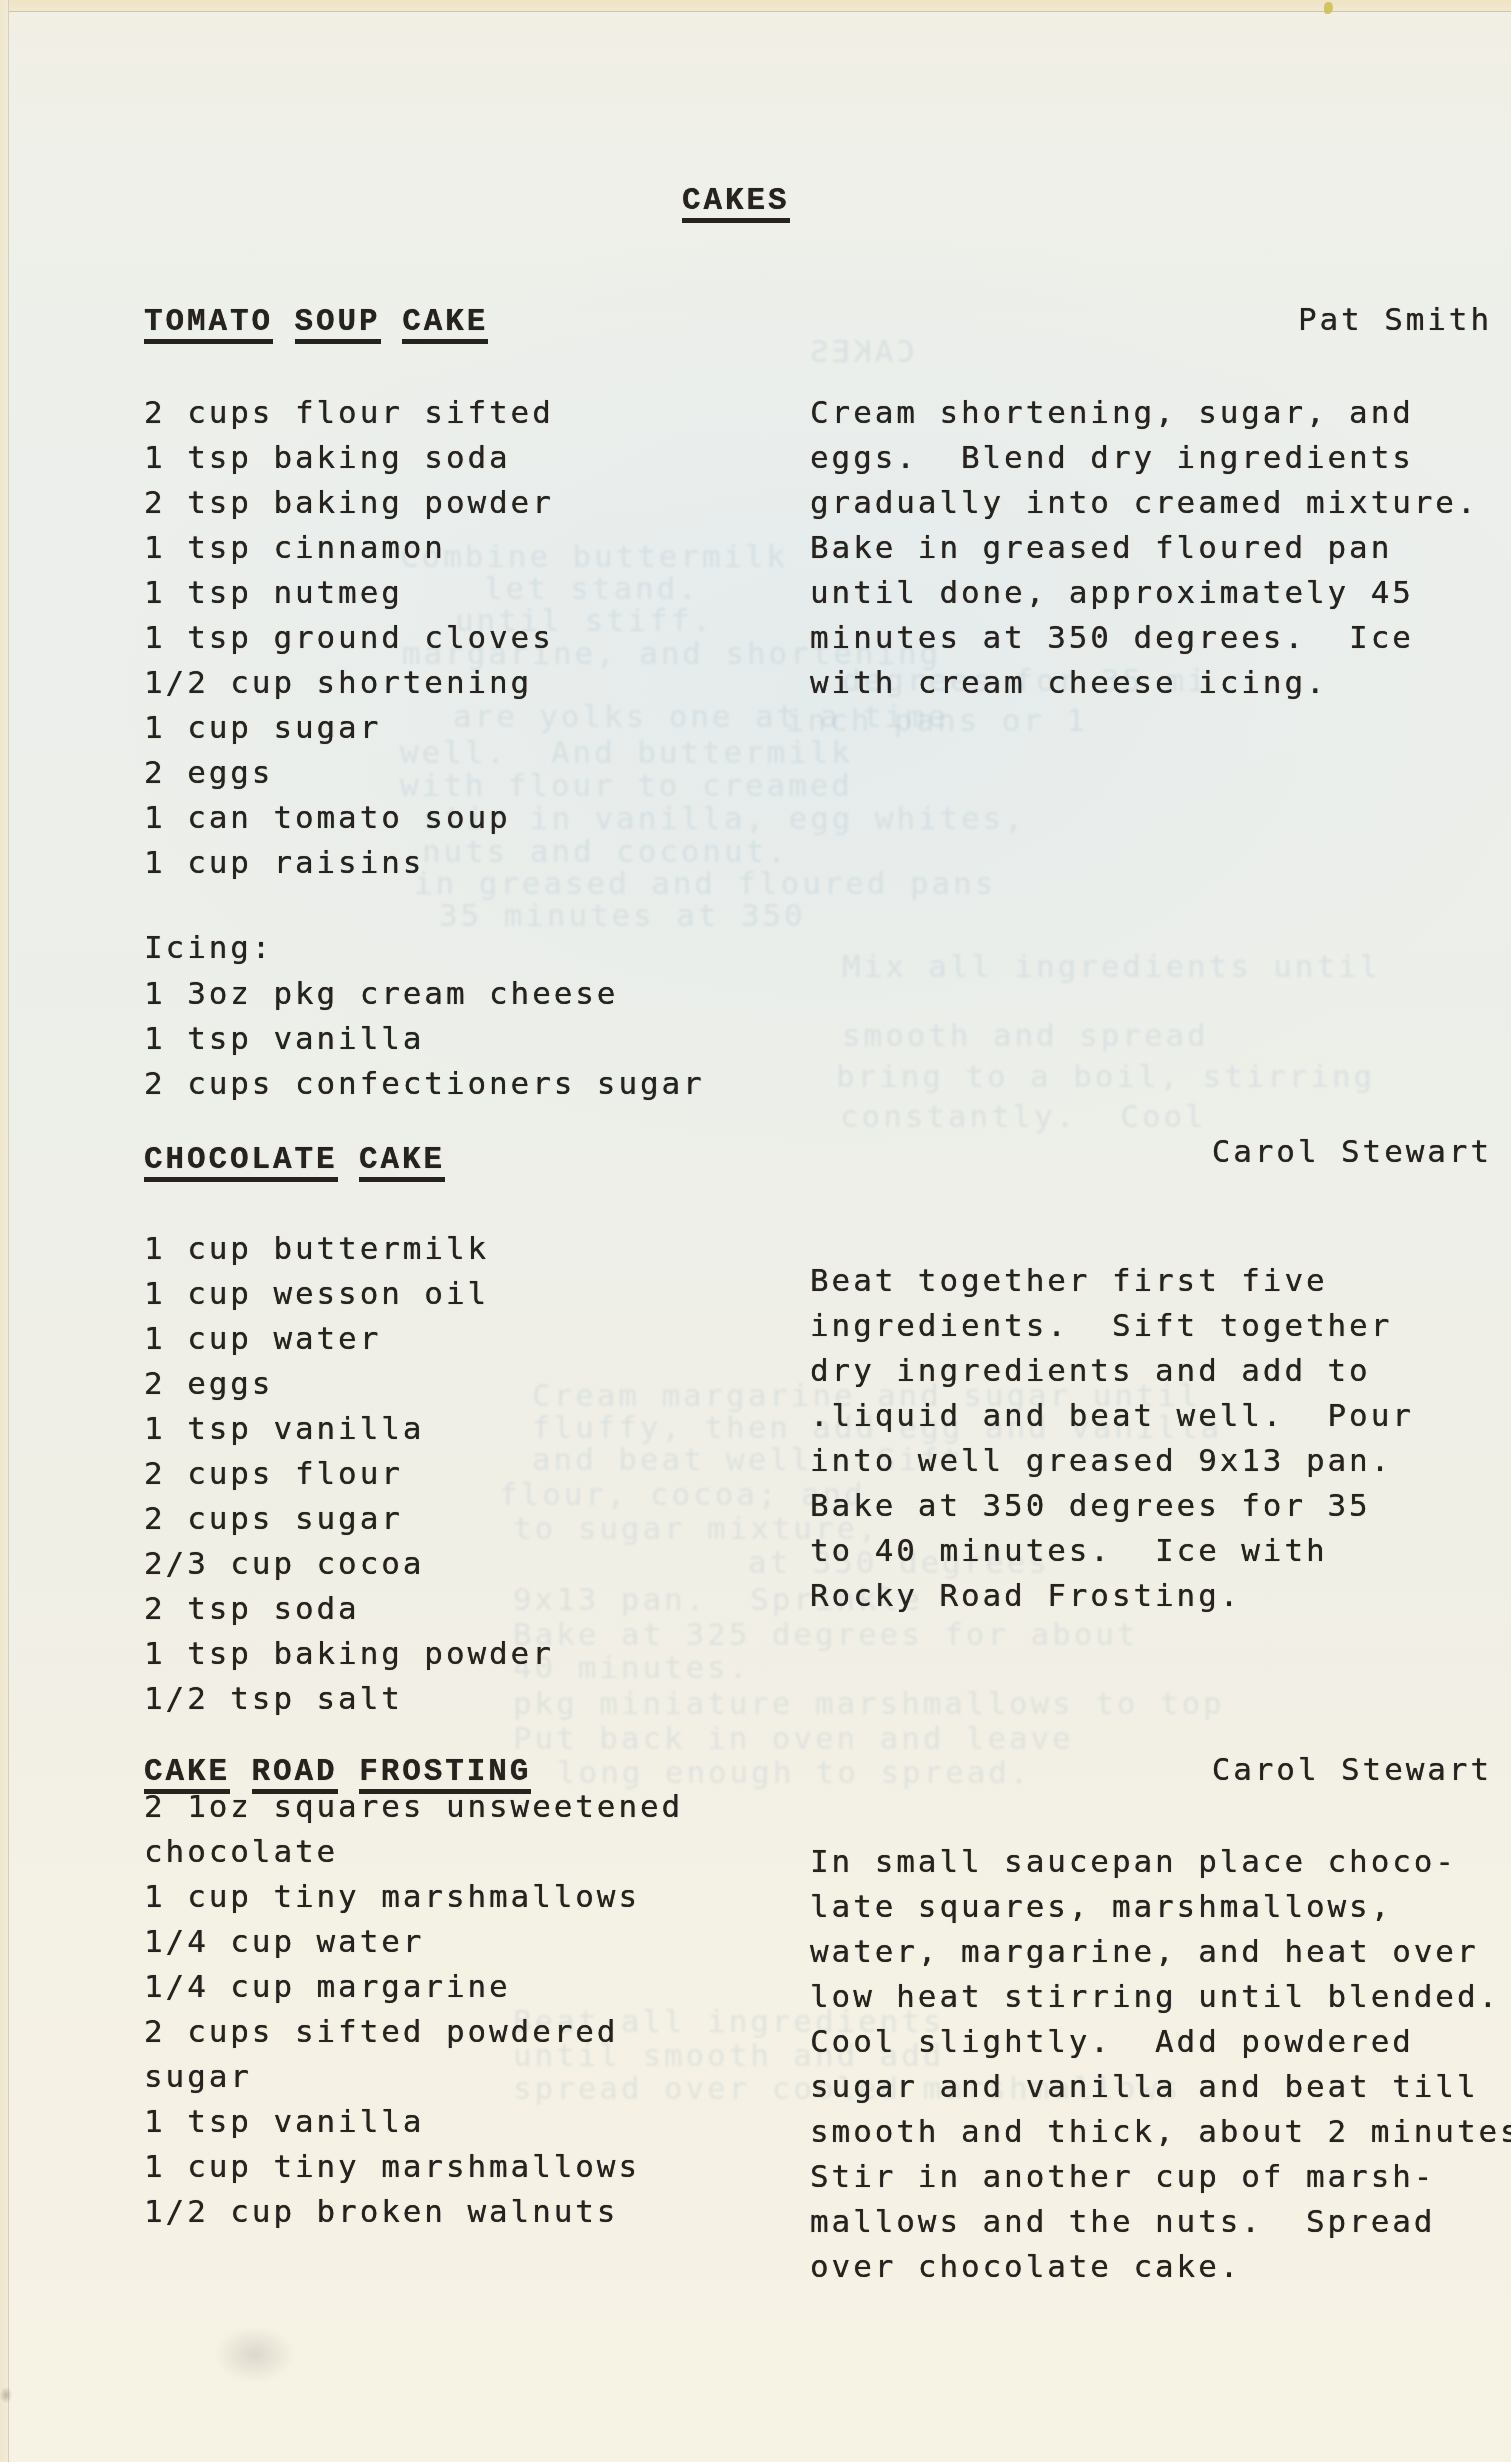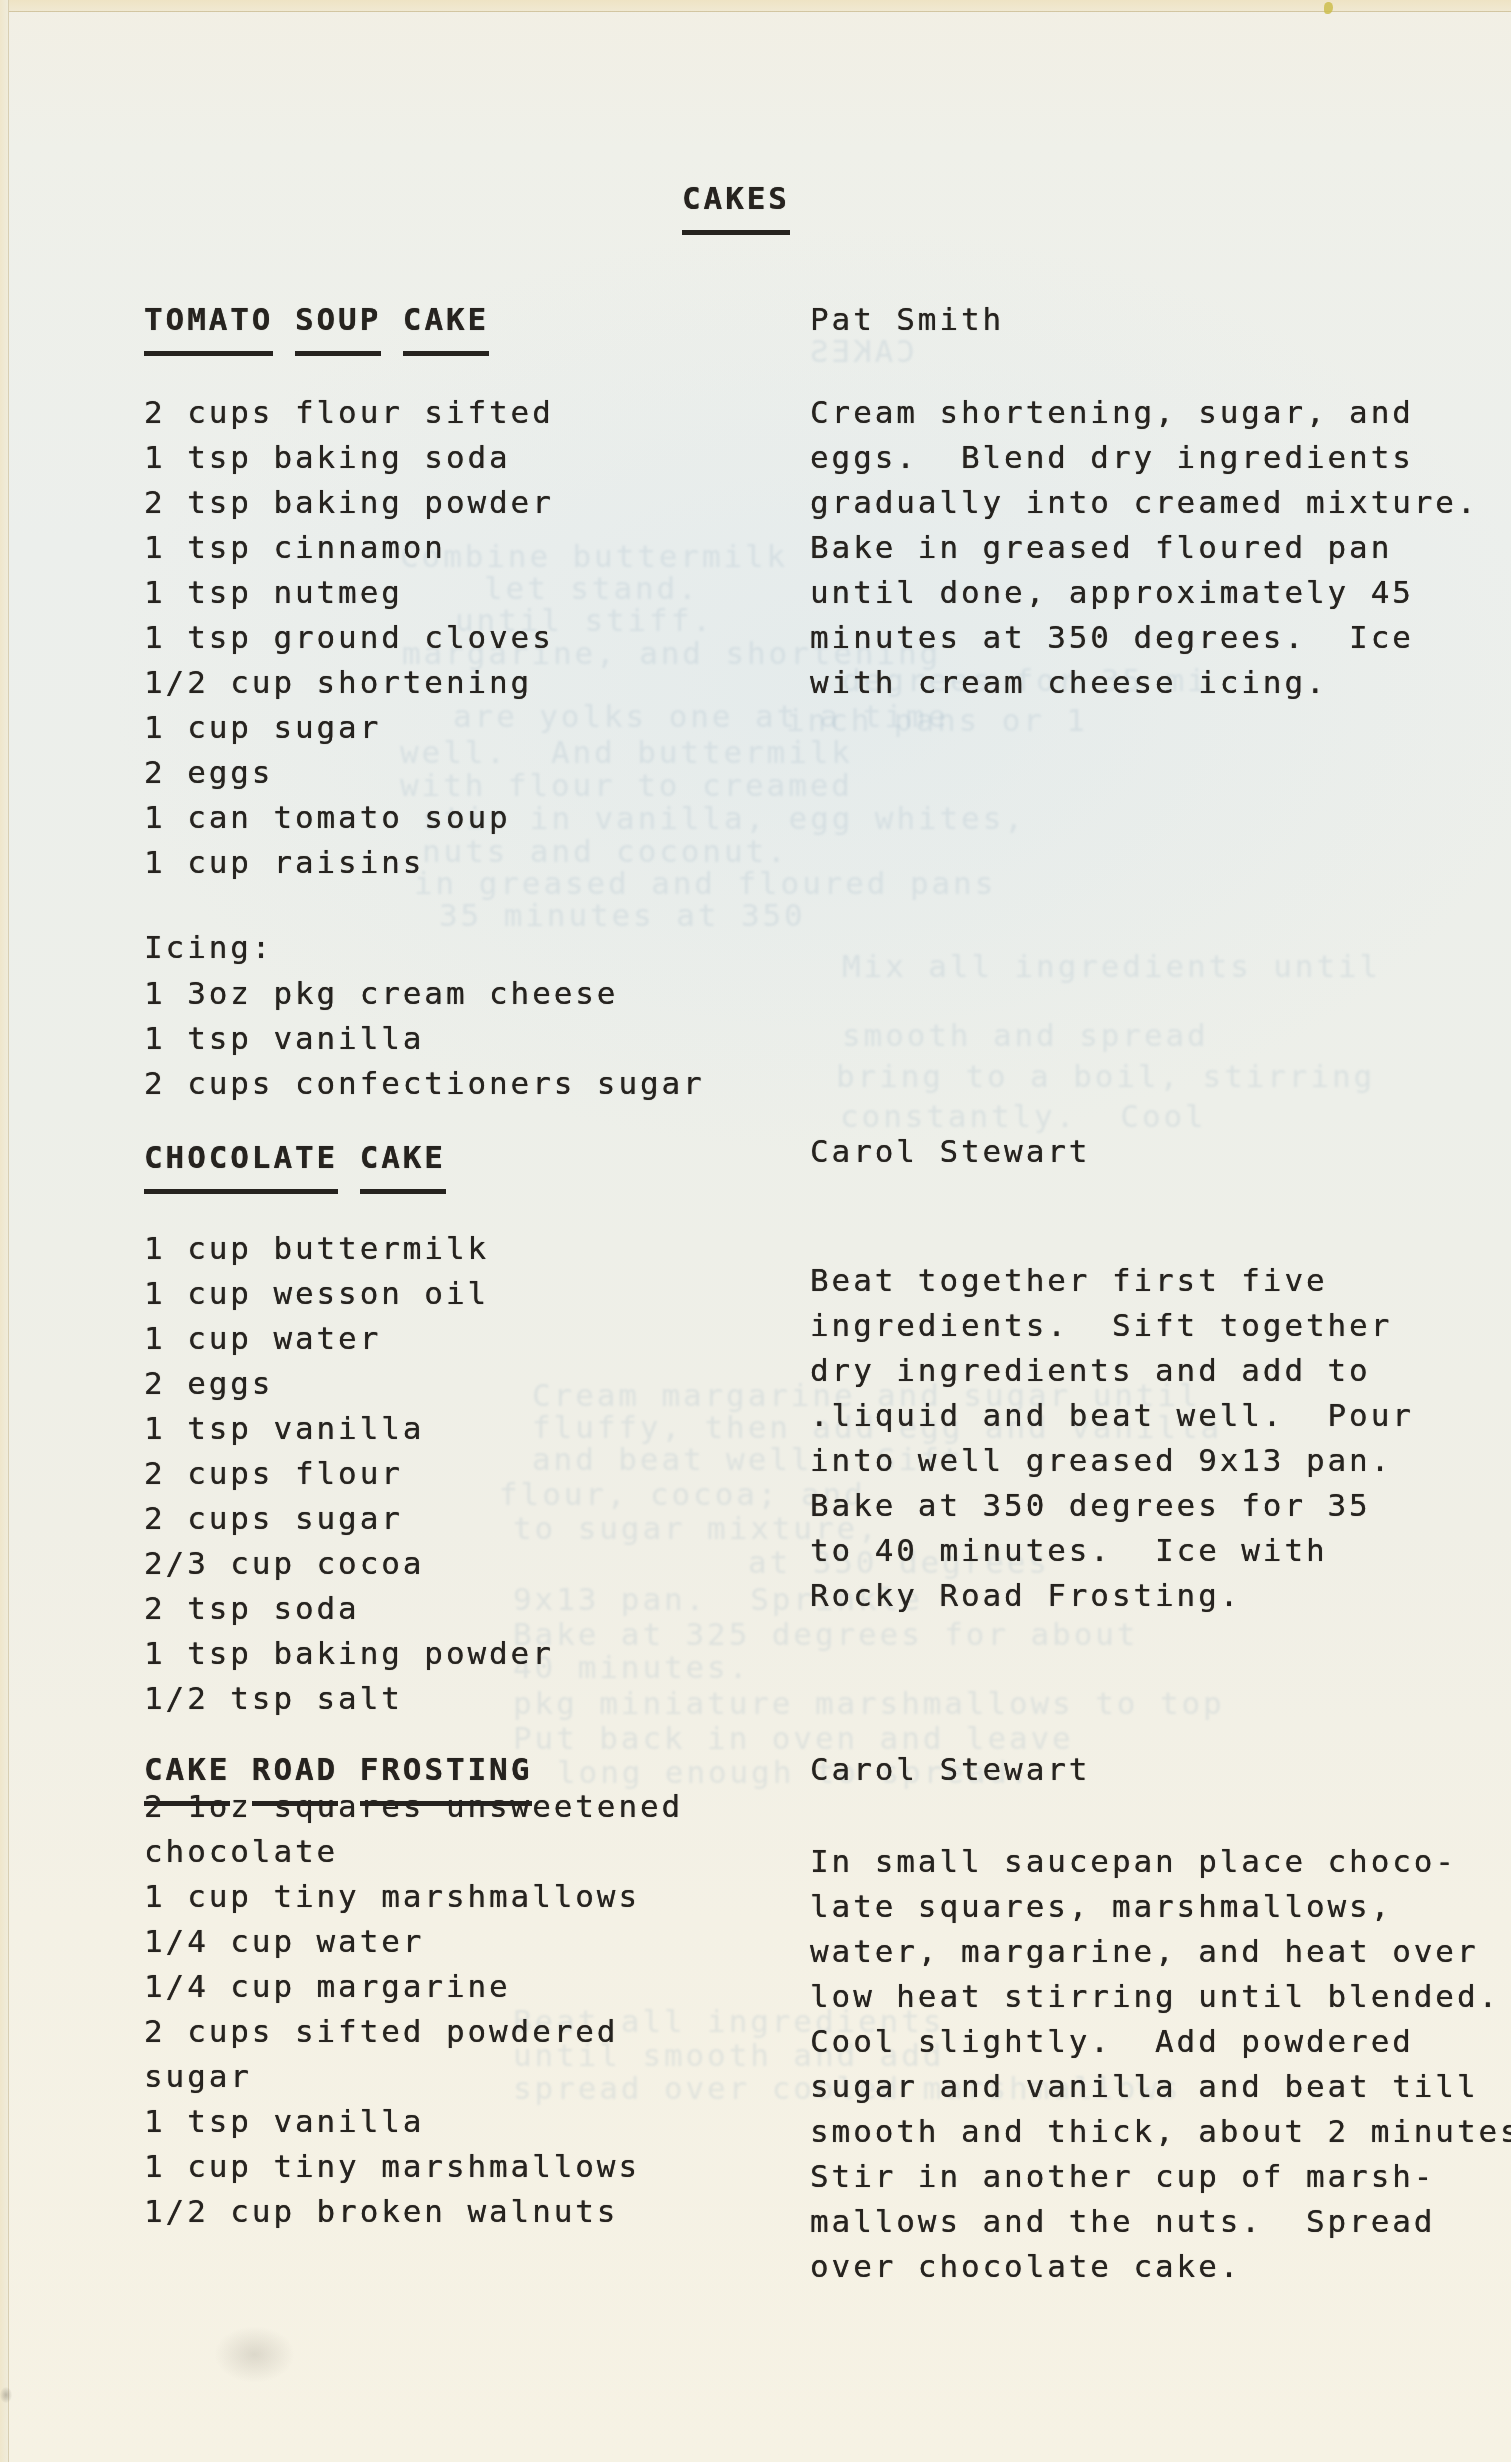--- a/index.html
+++ b/index.html
@@ -26,22 +26,22 @@
   .smudge-edge{position:absolute;left:0px;top:2387px;width:11.7px;height:16px;border-radius:50%;
     background:radial-gradient(ellipse at center, rgba(95,90,78,.35), rgba(95,90,78,0) 75%);}
 
   .txt{
     position:absolute;
     font-size:31px;line-height:45px;letter-spacing:2.9px;
     white-space:pre;
     text-shadow:0 0 0.7px rgba(38,35,31,.85);
   }
   .heading{font-weight:700;}
-  .heading .uw{border-bottom:5.1px solid currentColor;padding-bottom:14px;}
-  .author{width:682px;text-align:left;}
+  .heading .uw{border-bottom:5.1px solid currentColor;padding-bottom:0;font-family:Liberation Mono, monospace;}
+  .author{width:682px;text-align:right;}
   .ghost-layer{position:absolute;inset:0;z-index:1;}
   .content-layer{position:absolute;inset:0;z-index:2;}
   .ghost{
     position:absolute;
     font-size:31px;line-height:45px;letter-spacing:2.9px;white-space:pre;
     color:#93accl;
     color:#93acbf;
     opacity:.20;
     filter:blur(1px);
   }

